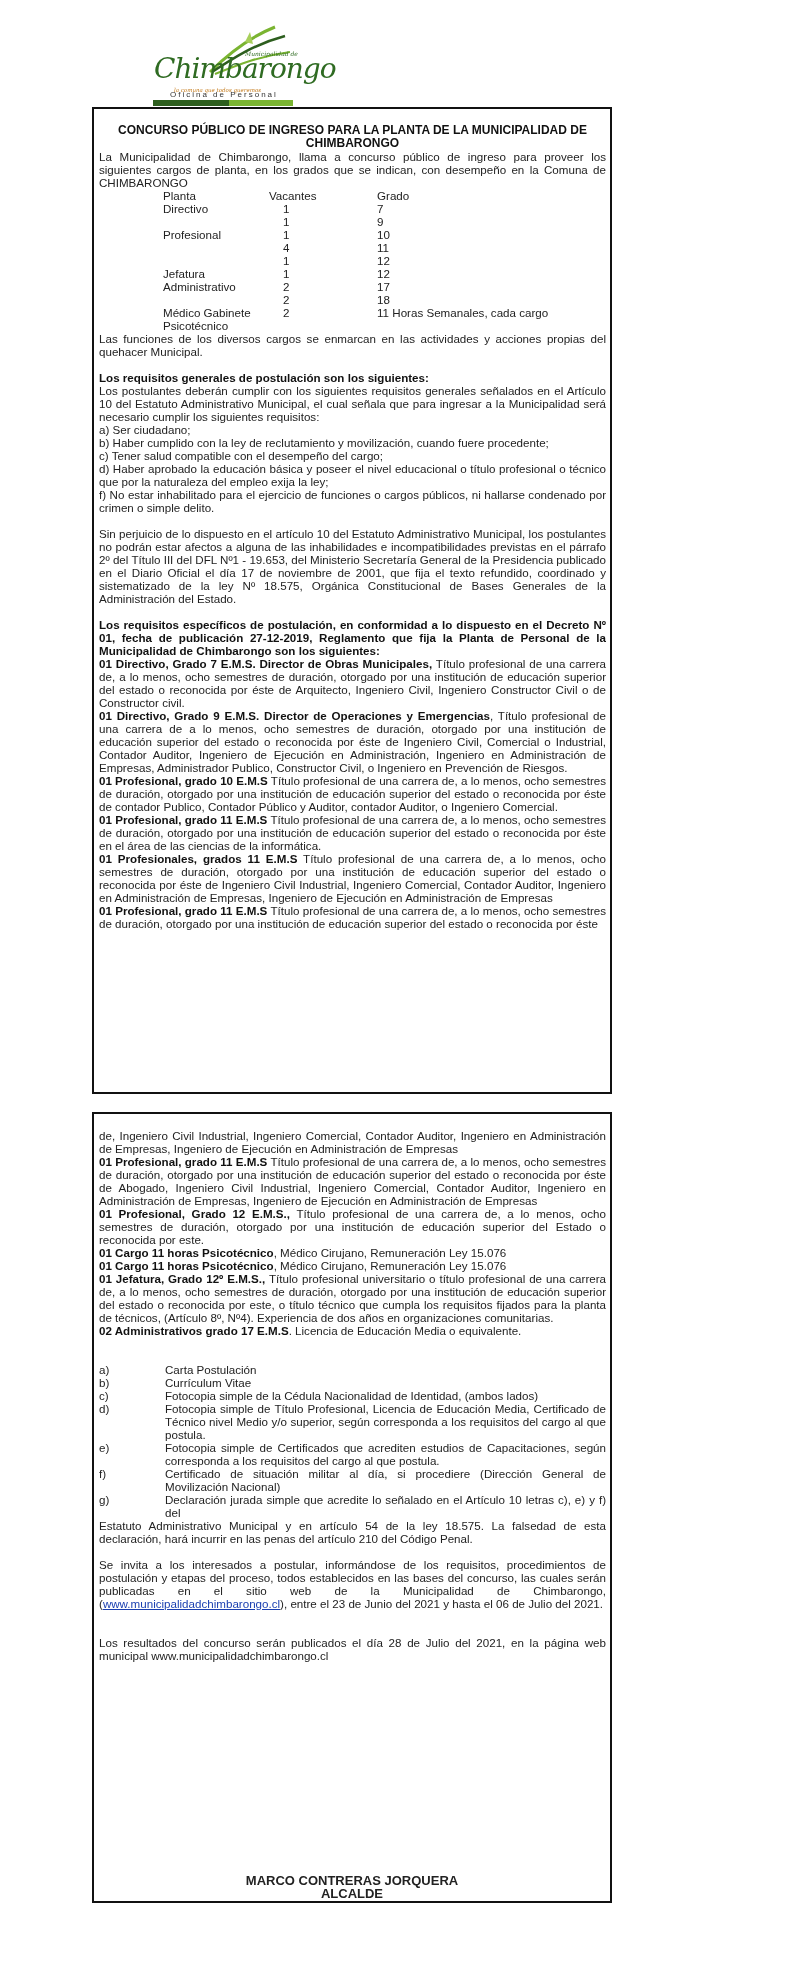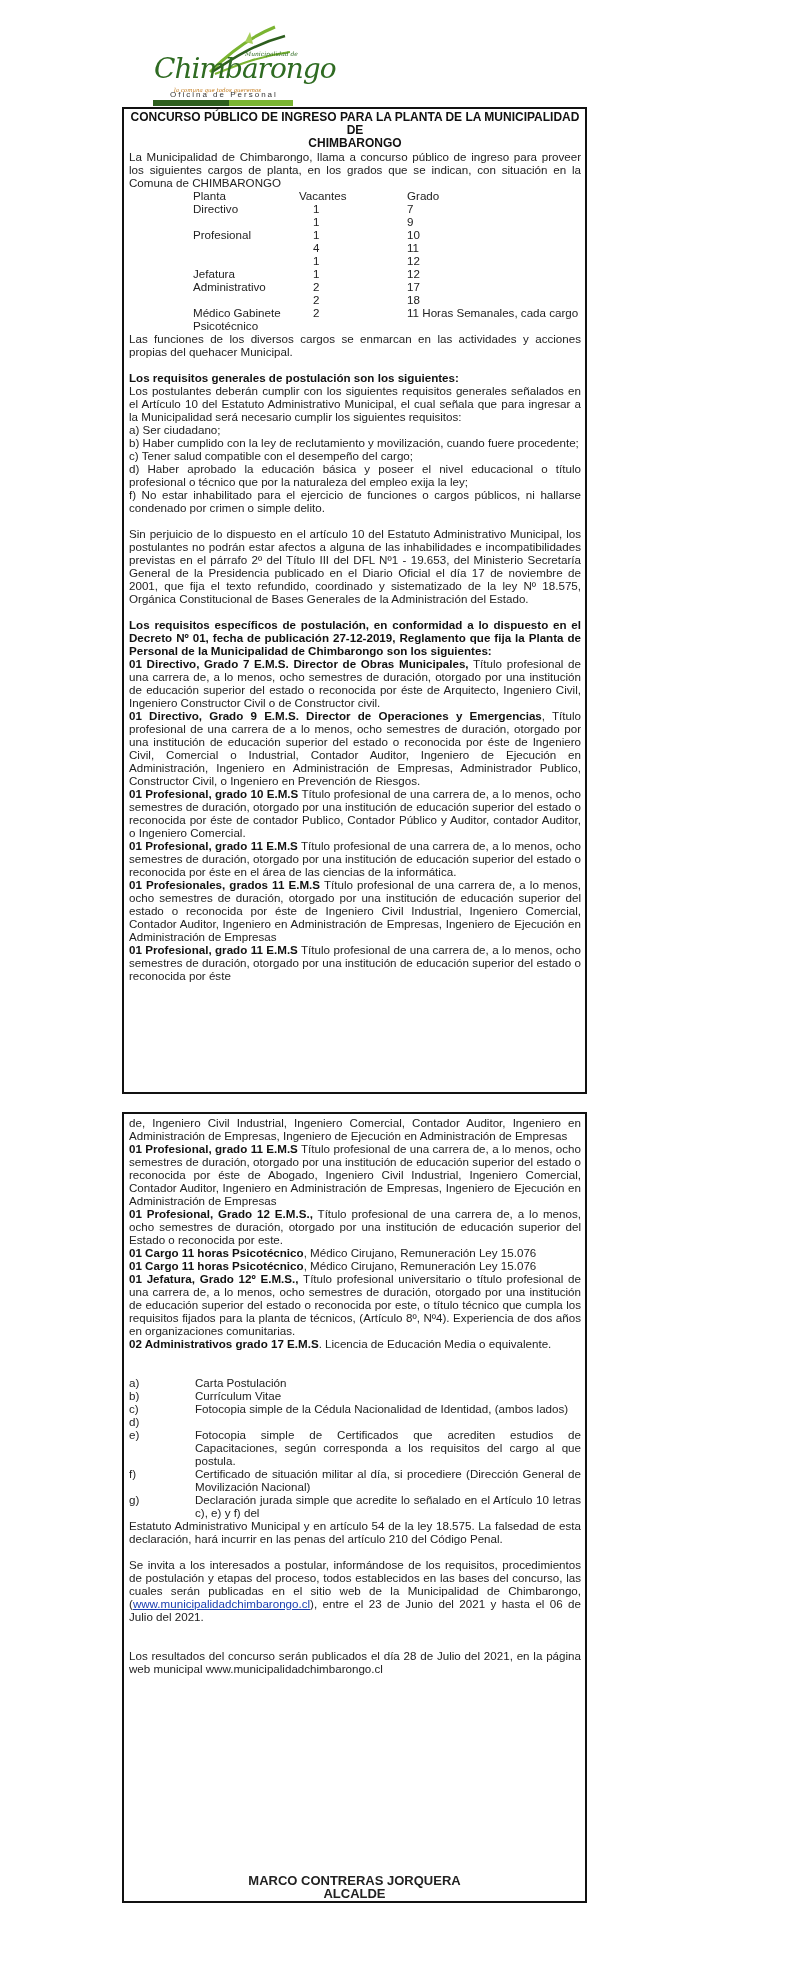--- a/index.html
+++ b/index.html
@@ -7,21 +7,21 @@
   .logo { position: absolute; left: 150px; top: 22px; width: 150px; height: 85px; }
   .logo svg { position: absolute; left: 0; top: 0; }
   .logo .script { position: absolute; left: 4px; top: 30px; font-family: "DejaVu Serif", serif; font-style: italic; font-size: 28px; color: #2f6b22; letter-spacing: -1px; }
   .logo .muni { position: absolute; left: 95px; top: 28px; font-family: "DejaVu Serif", serif; font-style: italic; font-size: 6px; color: #2f6b22; }
   .logo .tagline { position: absolute; left: 24px; top: 65px; font-family: "DejaVu Serif", serif; font-style: italic; font-size: 5.5px; color: #c47a1a; }
   .office { position: absolute; left: 170px; top: 90px; font-size: 8px; letter-spacing: 2px; color: #333; }
   .bar { position: absolute; top: 100px; height: 6px; }
   .bar.dark { left: 153px; width: 76px; background: #2d5e1e; }
   .bar.light { left: 229px; width: 64px; background: #7ab431; }
 
-  .box { position: absolute; left: 122px; width: 465px; border: 2px solid #111; padding: 2px 4px 0 5px; box-sizing: border-box; font-size: 11.6px; line-height: 13px; }
+  .box { position: absolute; left: 92px; width: 520px; border: 2px solid #111; padding: 15px 4px 0 5px; box-sizing: border-box; font-size: 11.6px; line-height: 13px; }
   .box1 { top: 107px; height: 987px; }
   .box2 { top: 1112px; height: 791px; }
   .title { text-align: center; font-weight: bold; font-size: 12px; line-height: 13px; color: #111; }
   p { margin: 0; text-align: justify; }
   .gap { height: 13px; }
   b { color: #111; }
   table.vac { border-collapse: collapse; margin-left: 64px; font-size: 11.6px; }
   table.vac td { padding: 0; line-height: 13px; vertical-align: top; }
   .c1 { width: 106px; }
   .c2 { width: 94px; padding-left: 14px !important; }
@@ -49,21 +49,21 @@
 </div>
 <div class="office">Oficina de Personal</div>
 <div class="bar dark"></div>
 <div class="bar light"></div>
 
 <div class="box box1">
   <div class="title">
     <div>CONCURSO PÚBLICO DE INGRESO PARA LA PLANTA DE LA MUNICIPALIDAD DE</div>
     <div>CHIMBARONGO</div>
   </div>
-  <p>La Municipalidad de Chimbarongo, llama a concurso público de ingreso para proveer los siguientes cargos de planta, en los grados que se indican, con situación en la Comuna de CHIMBARONGO</p>
+  <p>La Municipalidad de Chimbarongo, llama a concurso público de ingreso para proveer los siguientes cargos de planta, en los grados que se indican, con desempeño en la Comuna de CHIMBARONGO</p>
 
   <table class="vac">
     <thead>
       <tr>
         <td class="c1">Planta</td>
         <td class="c2" style="padding-left:0 !important">Vacantes</td>
         <td class="c3">Grado</td>
       </tr>
     </thead>
     <tbody id="vac-body">
@@ -164,20 +164,21 @@
       <li>
         <span class="lt">b)</span>
         <span class="tx">Currículum  Vitae</span>
       </li>
       <li>
         <span class="lt">c)</span>
         <span class="tx">Fotocopia simple de la Cédula Nacionalidad  de Identidad, (ambos lados)</span>
       </li>
       <li>
         <span class="lt">d)</span>
+        <span class="tx">Fotocopia simple de Título Profesional, Licencia de Educación Media, Certificado de Técnico nivel Medio y/o superior, según corresponda a los requisitos del cargo al que postula.</span>
       </li>
       <li>
         <span class="lt">e)</span>
         <span class="tx">Fotocopia simple de Certificados que acrediten estudios de Capacitaciones, según corresponda a los requisitos del cargo al que postula.</span>
       </li>
       <li>
         <span class="lt">f)</span>
         <span class="tx">Certificado de situación militar al día, si procediere (Dirección General de Movilización Nacional)</span>
       </li>
     </ul>

